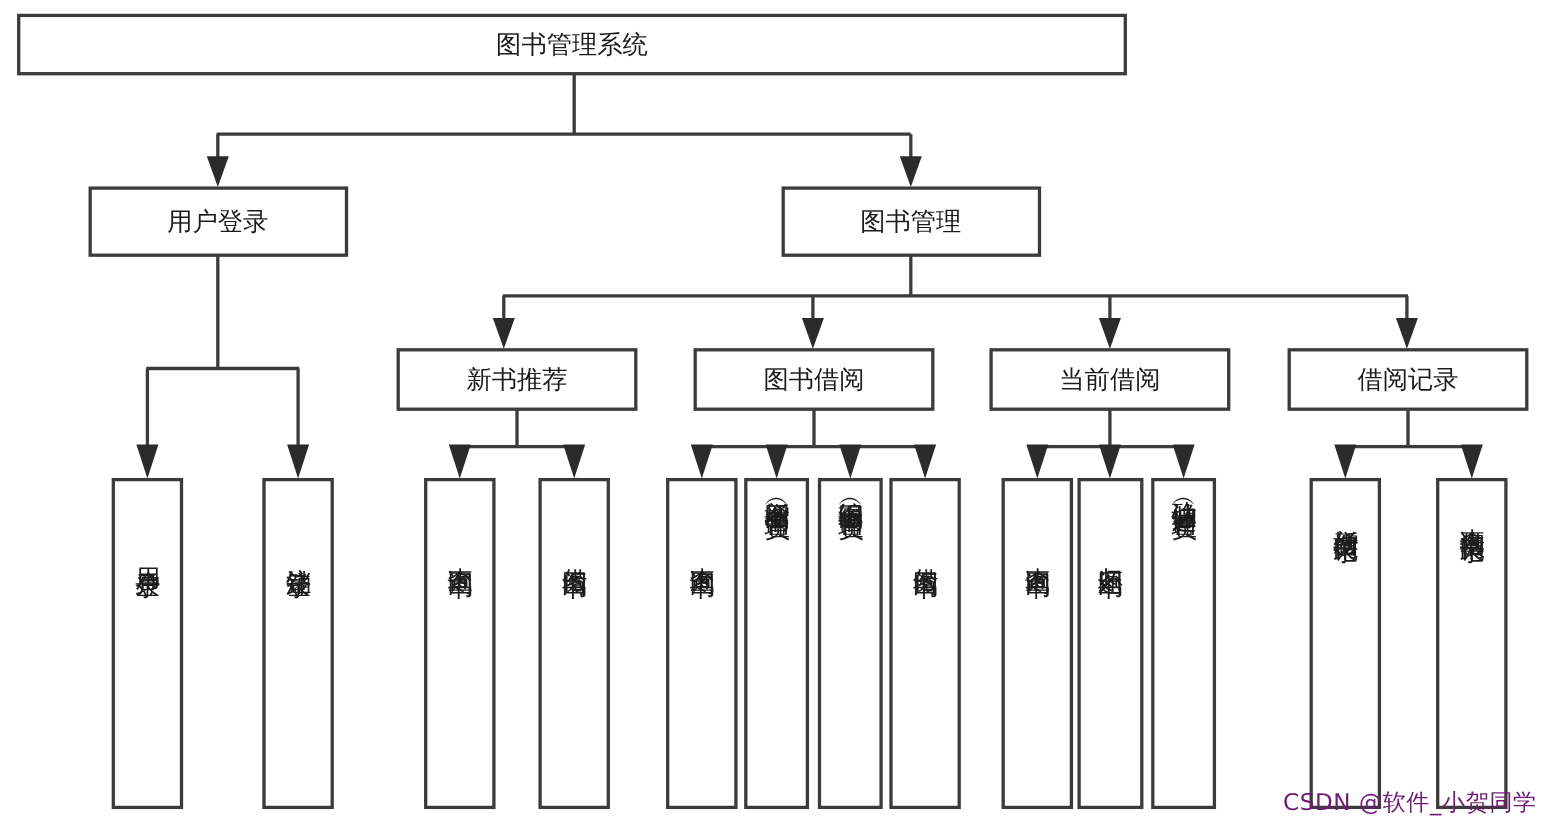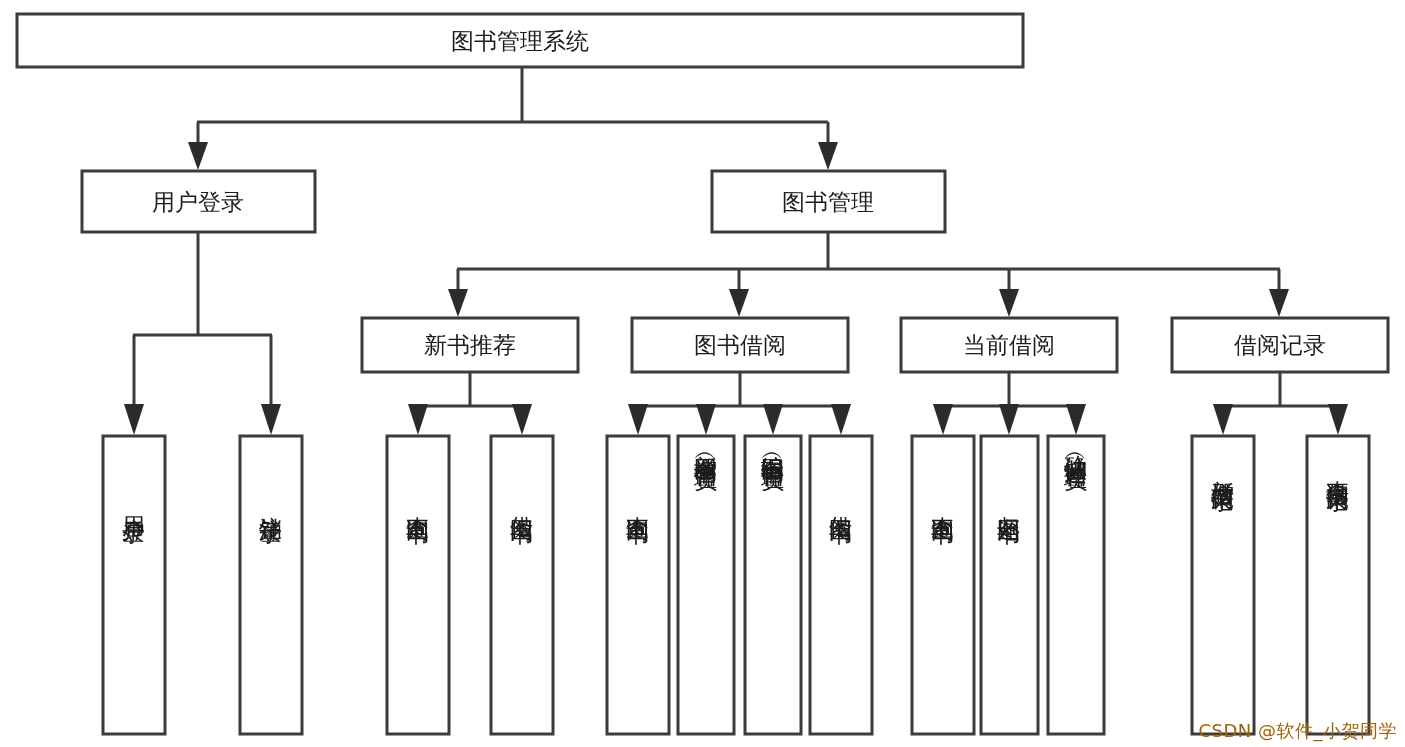--- a/index.html
+++ b/index.html
@@ -57,22 +57,22 @@
     text-orientation: upright;
     text-anchor: middle;
     letter-spacing: 2px;
     white-space: pre;
   }
   .watermark {
     position: absolute;
     right: 8px;
     bottom: 4px;
     font-family: "DejaVu Sans", "Liberation Sans", sans-serif;
-    font-size: 18px;
-    color: #a16207;
+    font-size: 21px;
+    color: #701a75;
     letter-spacing: 0.5px;
     user-select: none;
     pointer-events: none;
   }
 </style>
 </head>
 <body>
 
 <div id="diagram-root">
 

